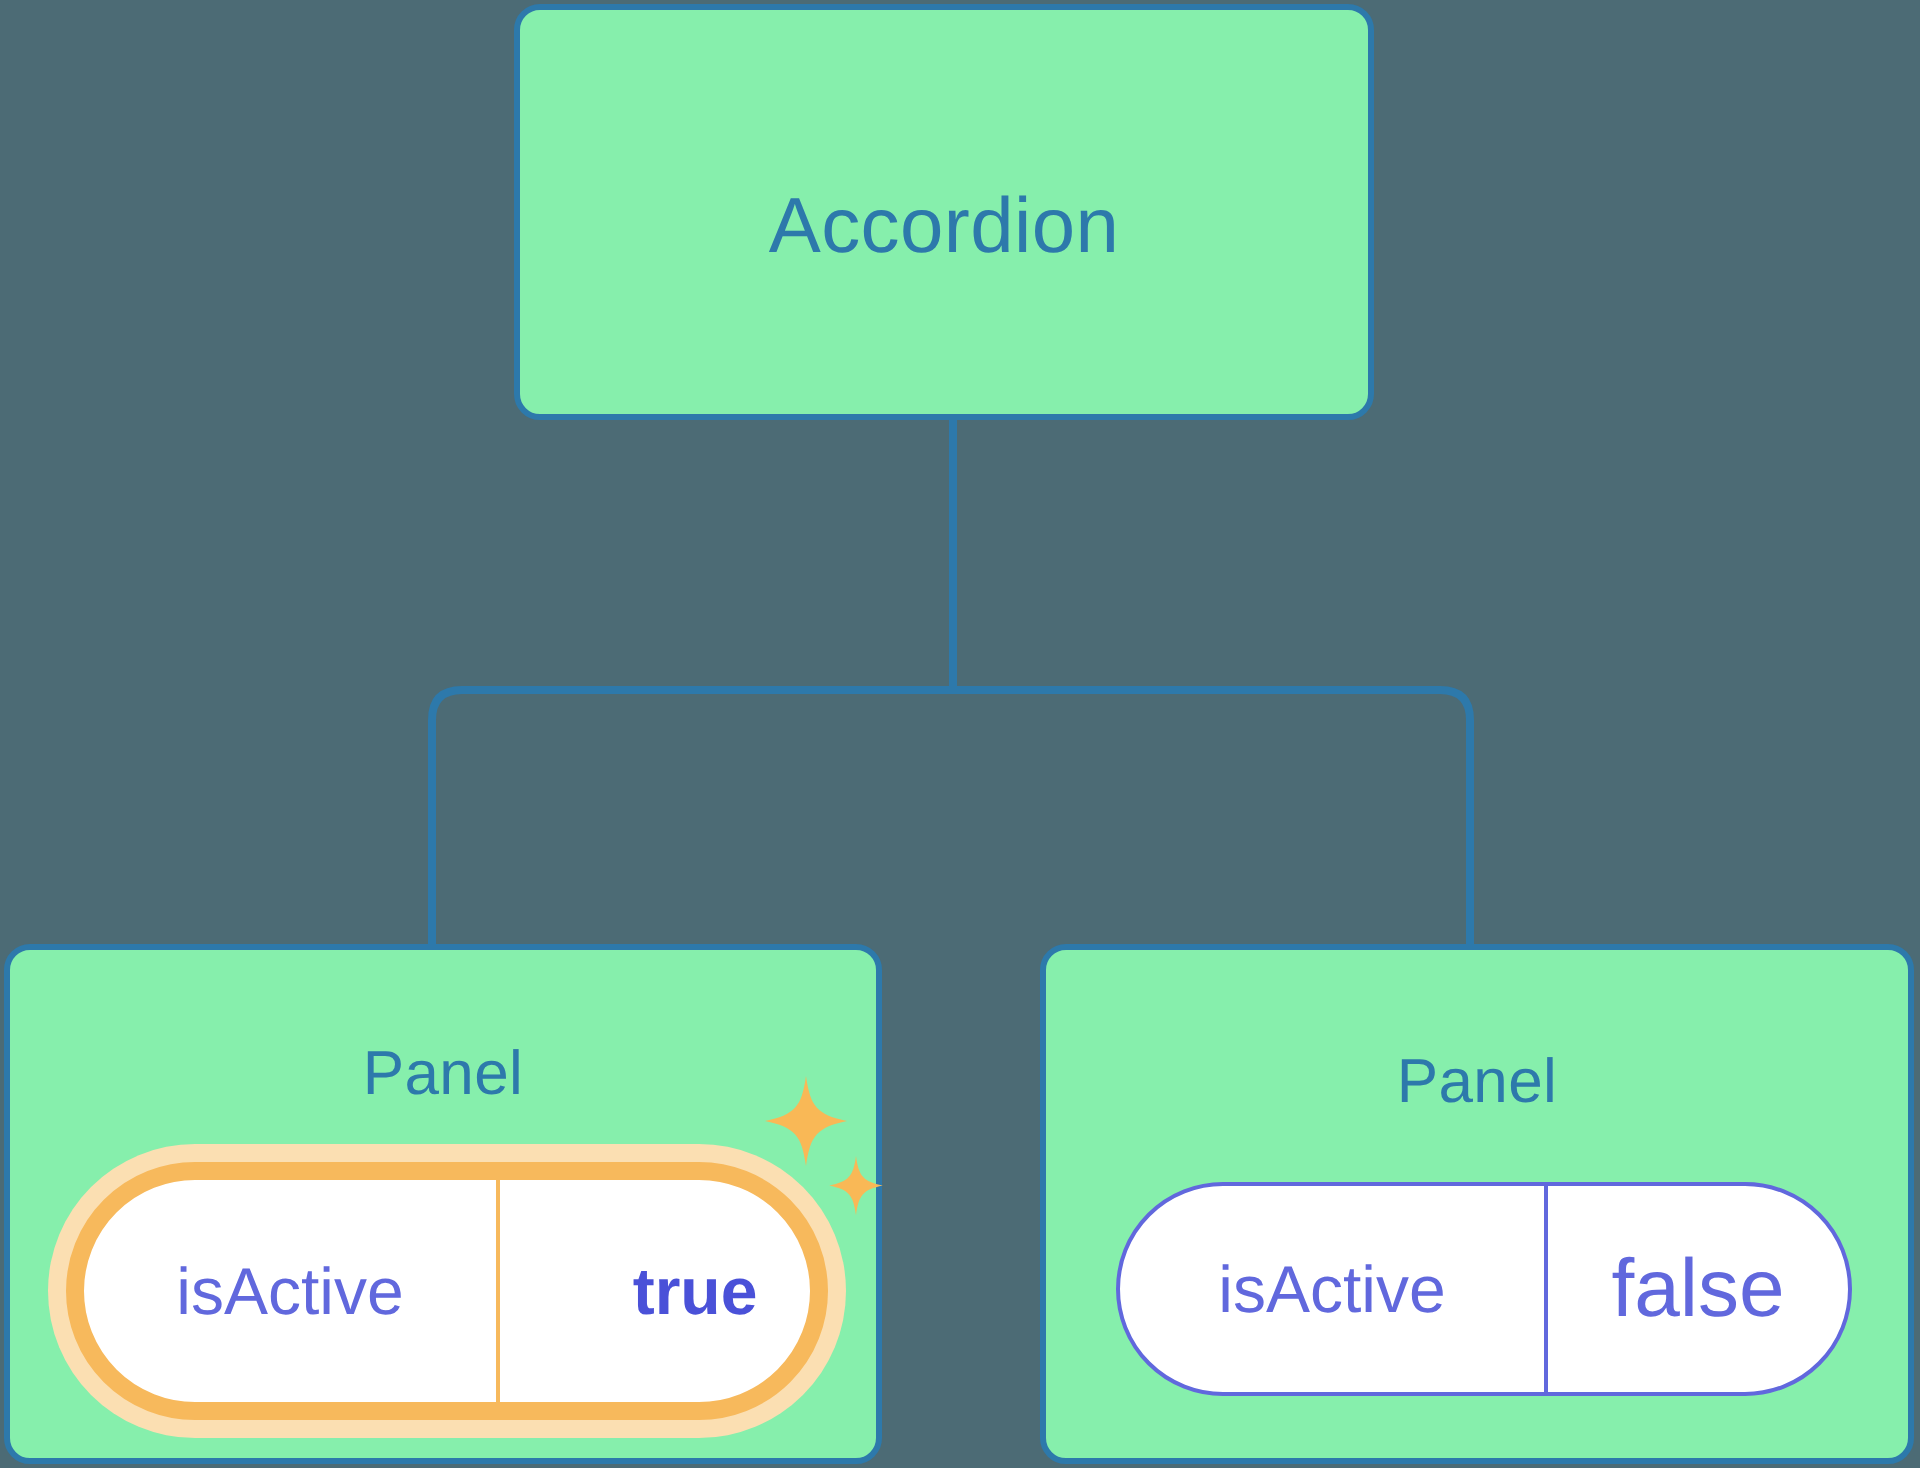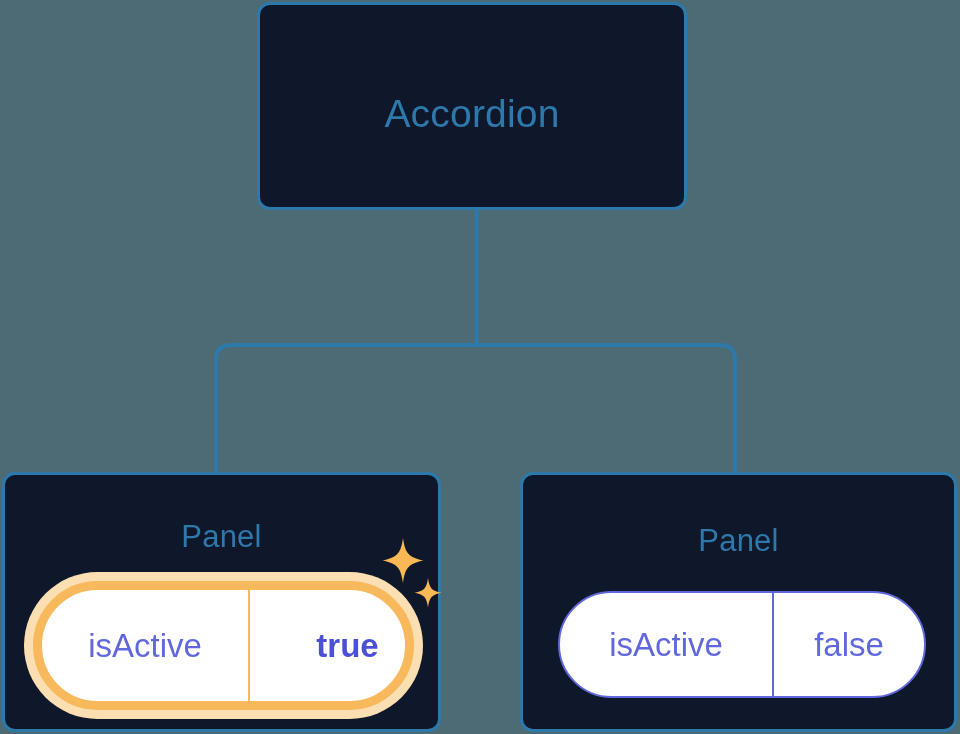--- a/index.html
+++ b/index.html
@@ -25,21 +25,21 @@
     left: 0;
     top: 0;
     width: 960px;
     height: 734px;
     pointer-events: none;
   }
 
   
   .node {
     position: absolute;
-    background: #0f172a;
+    background: #86efac;
     border: 3px solid #2d79ab;
     border-radius: 13px;
     box-sizing: border-box;
   }
   .node-root {
     left: 257px;
     top: 2px;
     width: 430px;
     height: 208px;
   }
@@ -108,21 +108,21 @@
   }
   .pill-plain .pill-key {
     width: 214px;
     border-right: 2px solid #6168dd;
     color: #6168dd;
     font-size: 33px;
   }
   .pill-plain .pill-val {
     flex: 1;
     color: #6168dd;
-    font-size: 33px;
+    font-size: 41px;
   }
 
   
   .pill-hl {
     left: 28px;
     top: 106px;
     width: 381px;
     height: 129px;
     border: 9px solid #f7b95c;
     border-radius: 66px;

